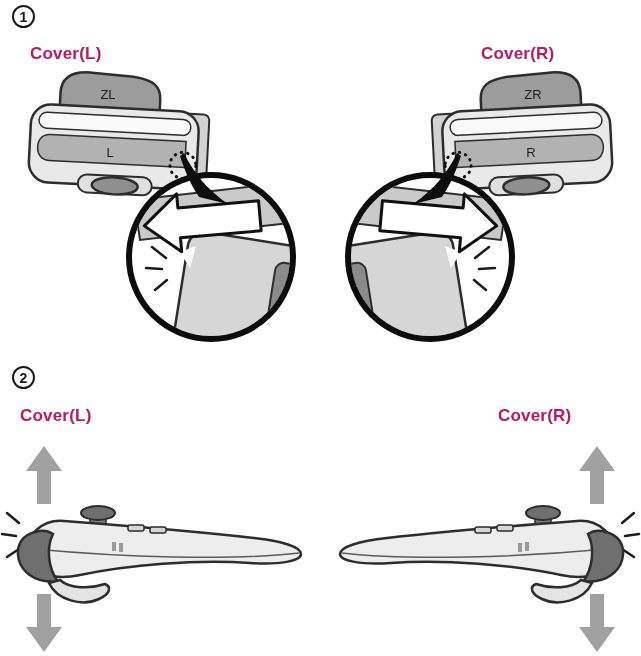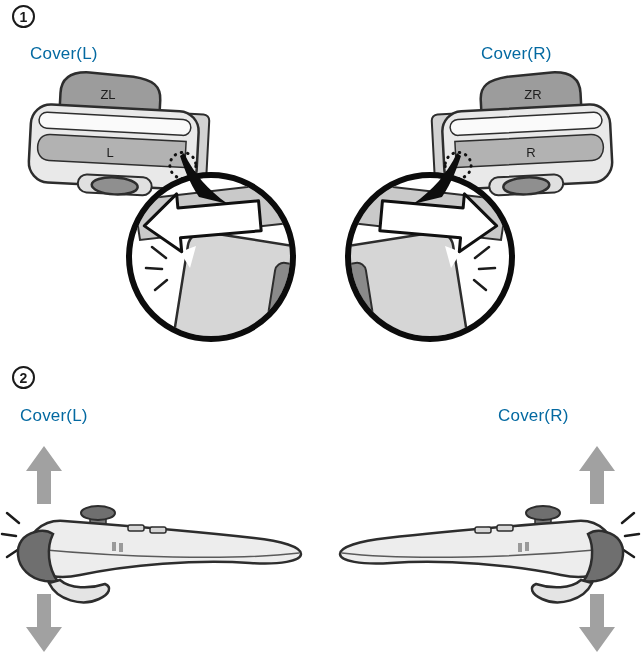--- a/index.html
+++ b/index.html
@@ -7,21 +7,21 @@
     position:relative;width:641px;height:656px;background:#fff;
     font-family:"Liberation Sans",sans-serif;overflow:hidden;
   }
   .badge{
     position:absolute;width:23px;height:23px;border:2.5px solid #1a1a1a;
     border-radius:50%;display:flex;align-items:center;justify-content:center;
     font-weight:bold;font-size:14px;color:#1a1a1a;background:#fff;box-sizing:border-box;
   }
   .badge-step1{left:12px;top:5px;}
   .badge-step2{left:12px;top:366px;}
-  .cover-label{position:absolute;font-size:17px;color:#0369a1;letter-spacing:.2px;}
+  .cover-label{position:absolute;font-size:17px;color:#be185d;letter-spacing:.2px;font-weight:bold;}
   .lbl-s1-left{left:30px;top:44px;}
   .lbl-s1-right{left:481px;top:44px;}
   .lbl-s2-left{left:20px;top:406px;}
   .lbl-s2-right{left:498px;top:406px;}
   svg.fig{position:absolute;left:0;top:0;}
   svg text{font-family:"Liberation Sans",sans-serif;font-size:13px;fill:#1e1e1e;text-anchor:middle;}
 </style>
 </head>
 <body>
 

